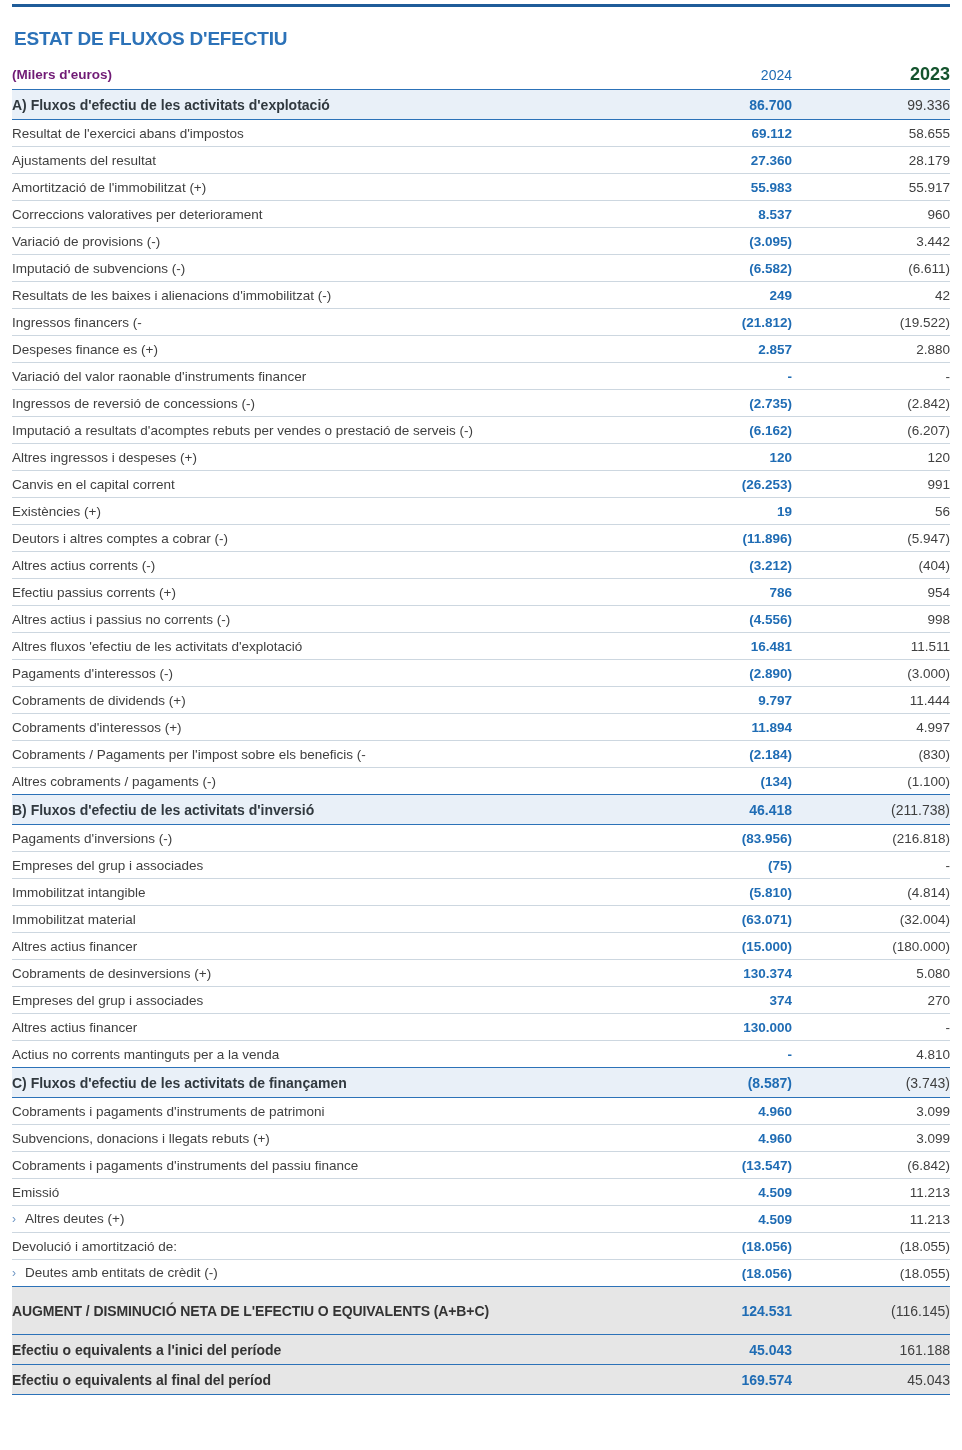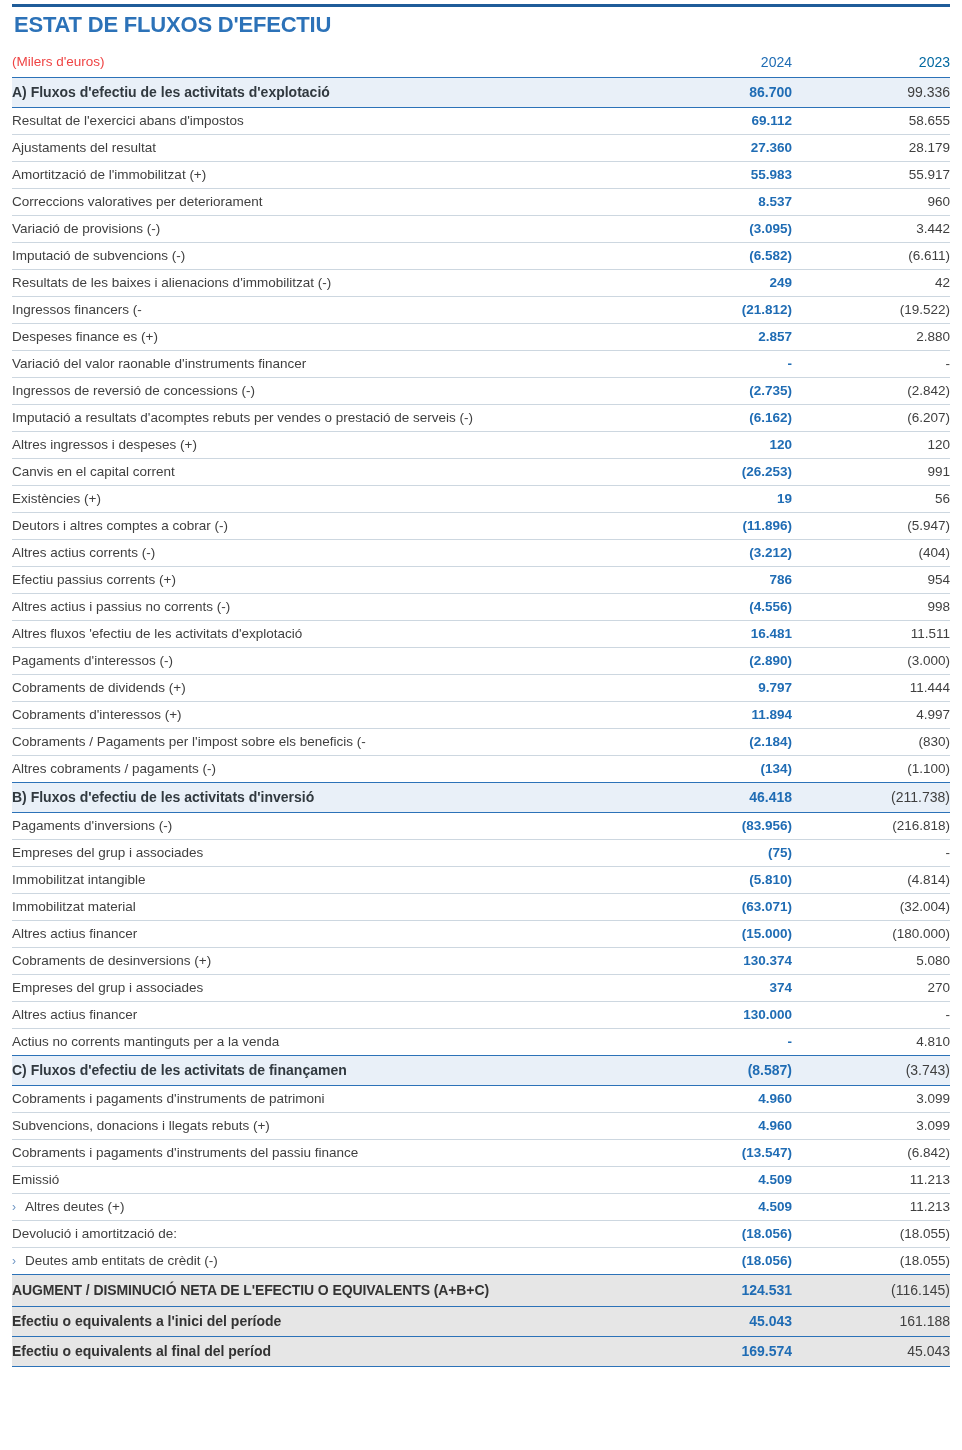--- a/index.html
+++ b/index.html
@@ -23,27 +23,28 @@
     padding: 0 12px;
   }
 
   
   .title-rule {
     height: 3px;
     background: #1f5c99;
     margin: 4px 0 0 0;
   }
   .page-title {
-    font-size: 22px;
+    font-size: 19px;
     font-weight: bold;
     color: #2c72b8;
     letter-spacing: -0.2px;
     padding: 6px 0 10px 2px;
     line-height: 1.1;
     white-space: nowrap;
+    margin-top: 16px;
   }
 
   
   table.cf {
     width: 100%;
     border-collapse: collapse;
     table-layout: fixed;
   }
   table.cf col.c-label { width: 622px; }
   table.cf col.c-2024  { width: 158px; }
@@ -75,23 +76,23 @@
   .v23 {
     font-size: 13.5px;
     color: #3f3f3f;
     text-align: right;
     padding-right: 12px;
     white-space: nowrap;
   }
 
   
   tr.hdr td { height: 30px; border-bottom: 1.6px solid #2c72b8; }
-  tr.hdr .lbl { font-weight: normal; font-size: 13.5px; color: #ef4444; }
+  tr.hdr .lbl { font-weight: bold; font-size: 13.5px; color: #701a75; }
   tr.hdr .v24 { font-weight: normal; color: #1f6cb4; font-size: 14px; }
-  tr.hdr .v23 { font-weight: normal; color: #0369a1; font-size: 14px; }
+  tr.hdr .v23 { font-weight: bold; color: #14532d; font-size: 18px; }
 
   
   tr.r td { height: 27px; border-bottom: 1px solid #cdd7e0; }
 
   
   tr.section td {
     height: 30px;
     background: #e9f0f8;
     border-top: 1.6px solid #2c72b8;
     border-bottom: 1.6px solid #2c72b8;
@@ -100,21 +101,21 @@
   tr.section .v24 { font-size: 14px; }
   tr.section .v23 { font-size: 14px; }
 
   
   td.lvl1 { padding-left: 10px; }
   td.lvl2 { padding-left: 36px; }
   td.lvl3 { padding-left: 50px; }
 
   
   tr.total td {
-    height: 32px;
+    height: 48px;
     background: #e6e6e6;
     border-top: 1.6px solid #2c72b8;
     border-bottom: 1.6px solid #2c72b8;
   }
   tr.total .lbl { font-weight: bold; font-size: 14px; color: #333333; letter-spacing: -0.1px; }
   tr.total .v24 { font-size: 14px; }
   tr.total .v23 { font-size: 14px; }
 
   
   tr.balance td {

